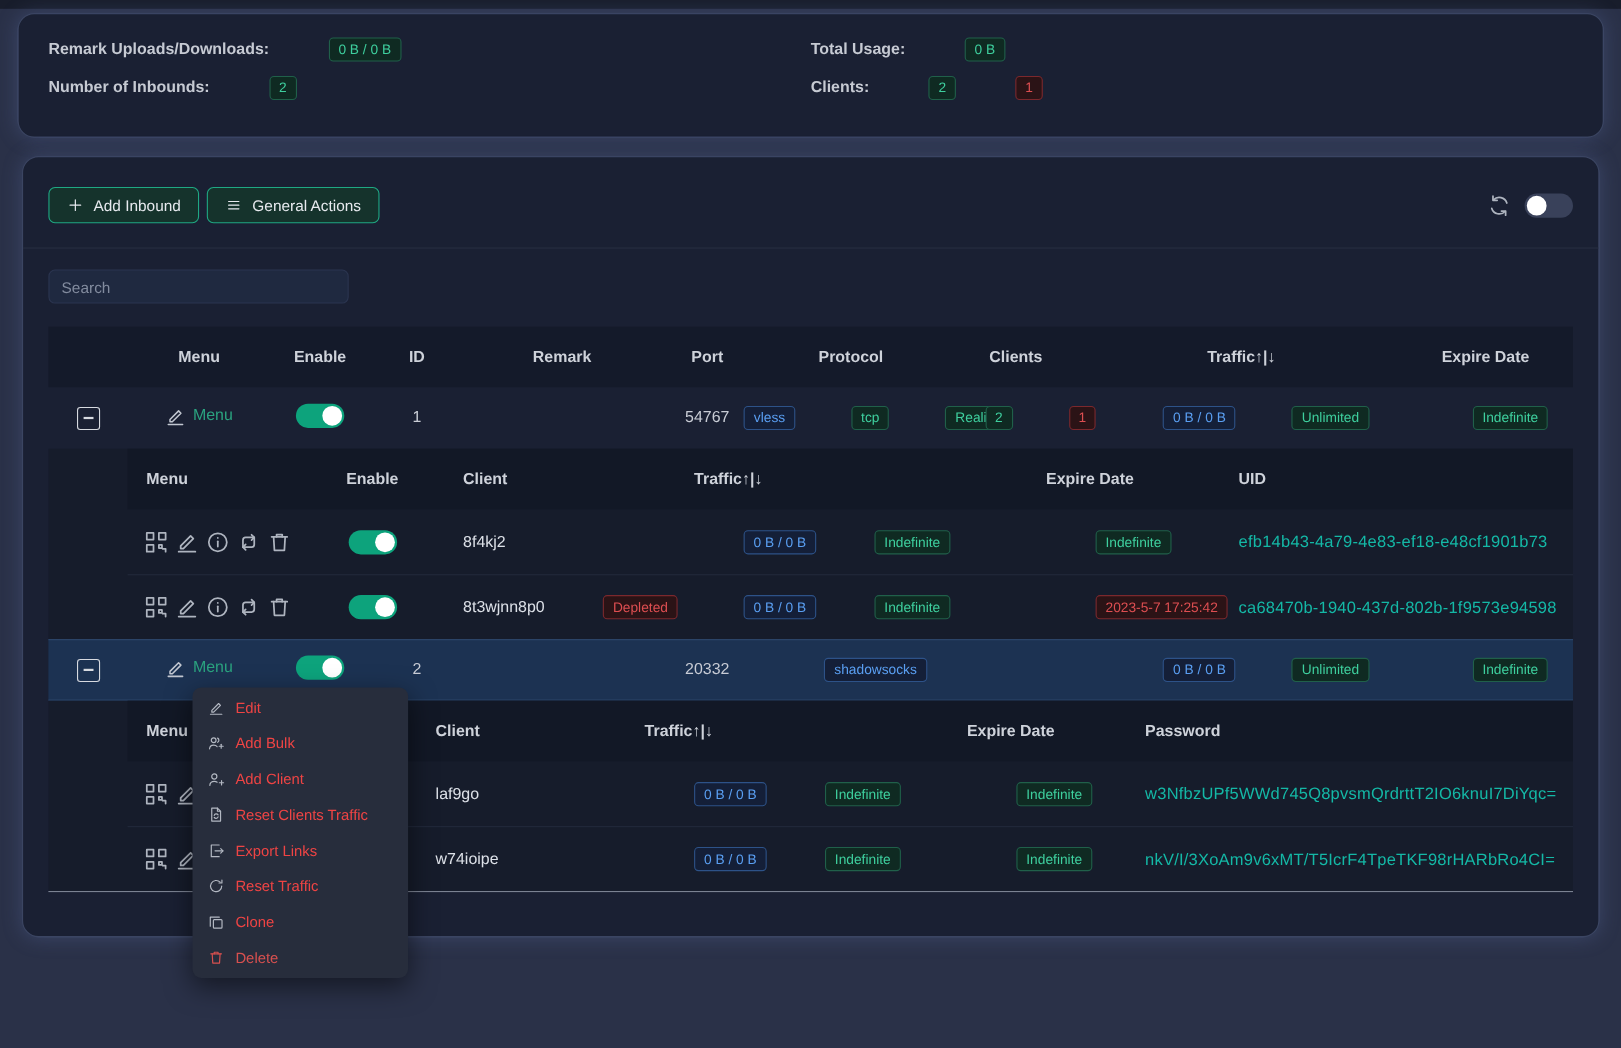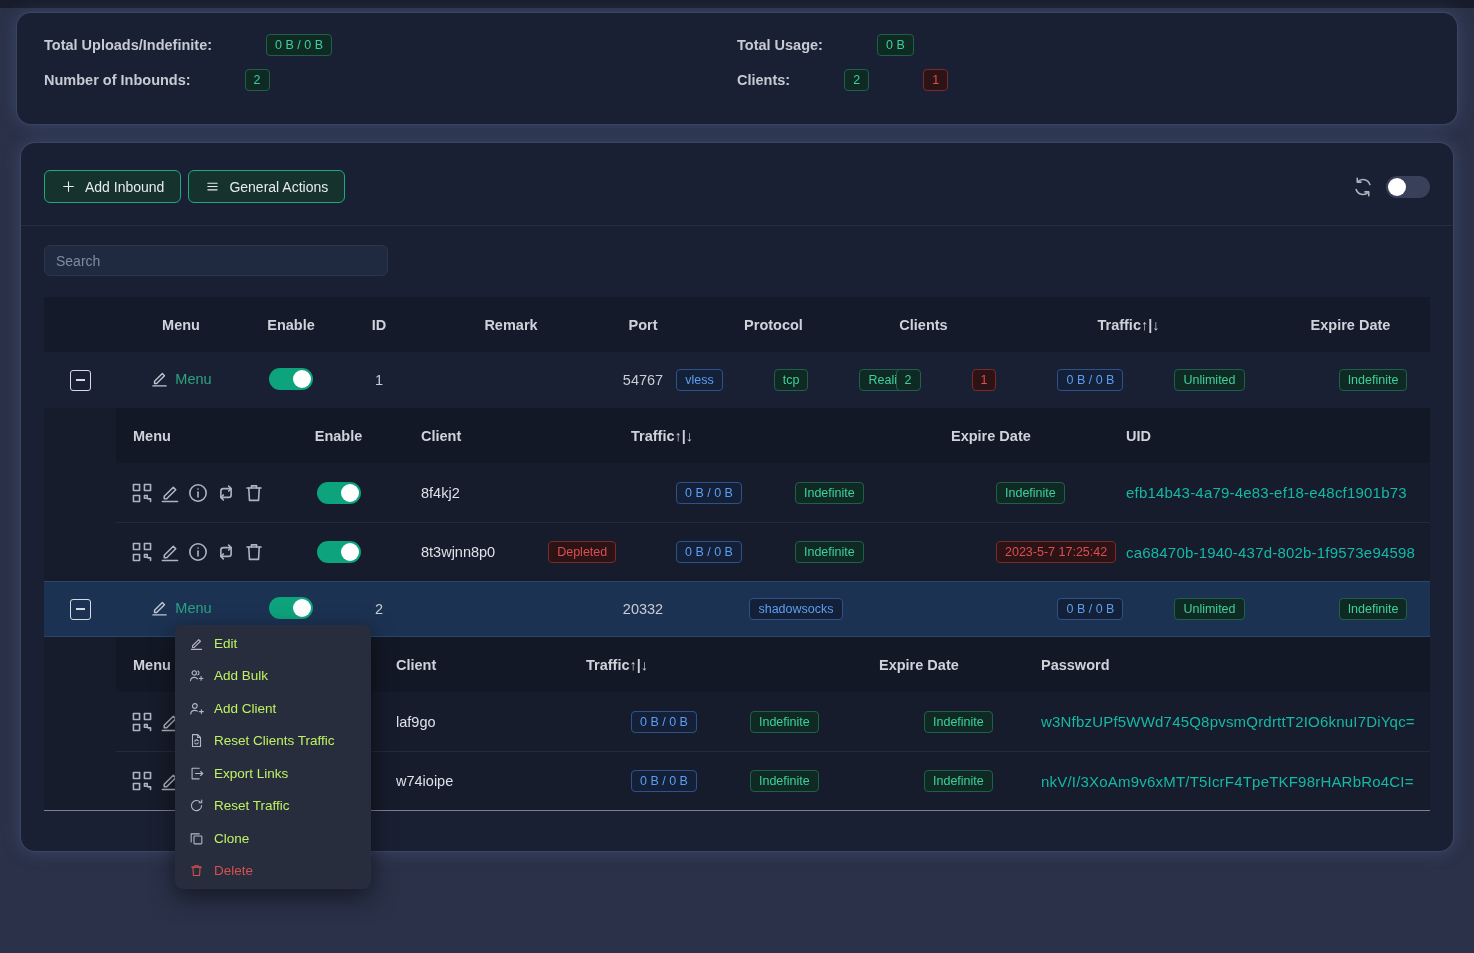--- a/index.html
+++ b/index.html
@@ -30,21 +30,21 @@
   .btn { display:inline-flex; align-items:center; gap:9px; height:33px; padding:0 16px;
          border-radius:6px; background:#15332c; border:1px solid #1fa883; color:#e7eaef;
          font-size:14px; cursor:pointer; font-family:inherit; }
   .btn .icn { width:15px; height:15px; color:#e7eaef; }
   .toolbar-right { margin-left:auto; display:flex; align-items:center; gap:12px; }
   .reload-btn { width:19px; height:19px; color:#c2c7d1; cursor:pointer; }
   .divider { height:1px; background:#272e41; margin:22px -23px 0; }
 
   
   .search-row { margin-top:19px; }
-  .search-row input { width:344px; height:31px; background:#1f2940; border:1px solid #2b3550;
+  .search-row input { width:273px; height:31px; background:#1f2940; border:1px solid #2b3550;
        border-radius:6px; color:#cfd3da; padding:0 11px; font-size:14px; outline:none; font-family:inherit; }
   .search-row input::placeholder { color:#828b9e; }
 
   
   .table { margin-top:21px; border-bottom:1px solid #7b8292; }
   .main-cols { display:grid; grid-template-columns:72px 130px 90px 86px 178px 86px 175px 125px 285px 1fr;
                align-items:center; }
   .main-cols > * { justify-self:center; }
   .table-head { height:55px; background:#141a2a; font-weight:700; color:#ced2da; font-size:14.5px; }
   .inbound-row { height:56px; color:#c8ccd5; font-size:14.5px; }
@@ -87,33 +87,33 @@
 
   
   .icn { display:inline-flex; width:22px; height:22px; color:#aeb4bf; flex:none; }
   .icn svg { width:100%; height:100%; fill:none; stroke:currentColor; stroke-width:1.3;
              stroke-linecap:round; stroke-linejoin:round; }
 
   
   .context-menu { position:absolute; left:175px; top:625px; width:196px; background:#272d3c;
       border-radius:8px; box-shadow:0 8px 24px rgba(0,0,0,.5); padding:2px 0; z-index:40; }
   .cm-item { display:flex; align-items:center; gap:10px; height:32.5px; padding:0 14px;
-             color:#bef264; font-size:13.5px; cursor:pointer; }
+             color:#ef4444; font-size:13.5px; cursor:pointer; }
   .cm-item .icn { width:15px; height:15px; color:#b3b8c2; }
   .cm-item.danger, .cm-item.danger .icn { color:#d7504f; }
 </style>
 </head>
 <body>
 
 <div class="top-strip"></div>
 
 <div class="card stats-card">
   <div class="stats-grid">
     <div class="stat-row">
-      <span class="stat-label">Total Uploads/Indefinite:</span>
+      <span class="stat-label">Remark Uploads/Downloads:</span>
       <span class="badge b-green">0 B / 0 B</span>
     </div>
     <div class="stat-row">
       <span class="stat-label">Total Usage:</span>
       <span class="badge b-green">0 B</span>
     </div>
     <div class="stat-row">
       <span class="stat-label">Number of Inbounds:</span>
       <span class="badge b-green">2</span>
     </div>

